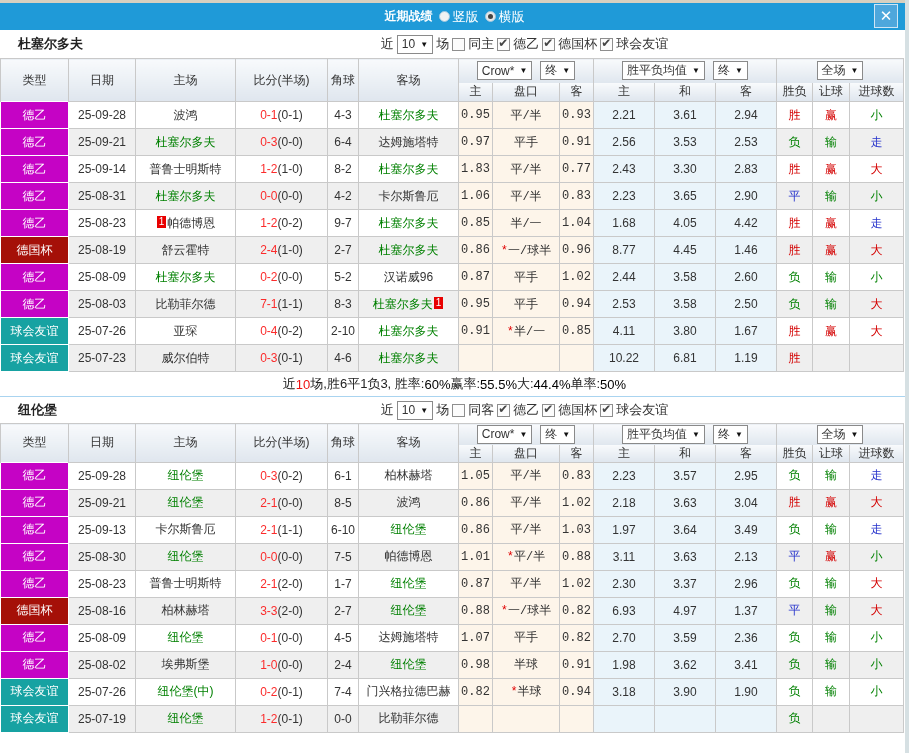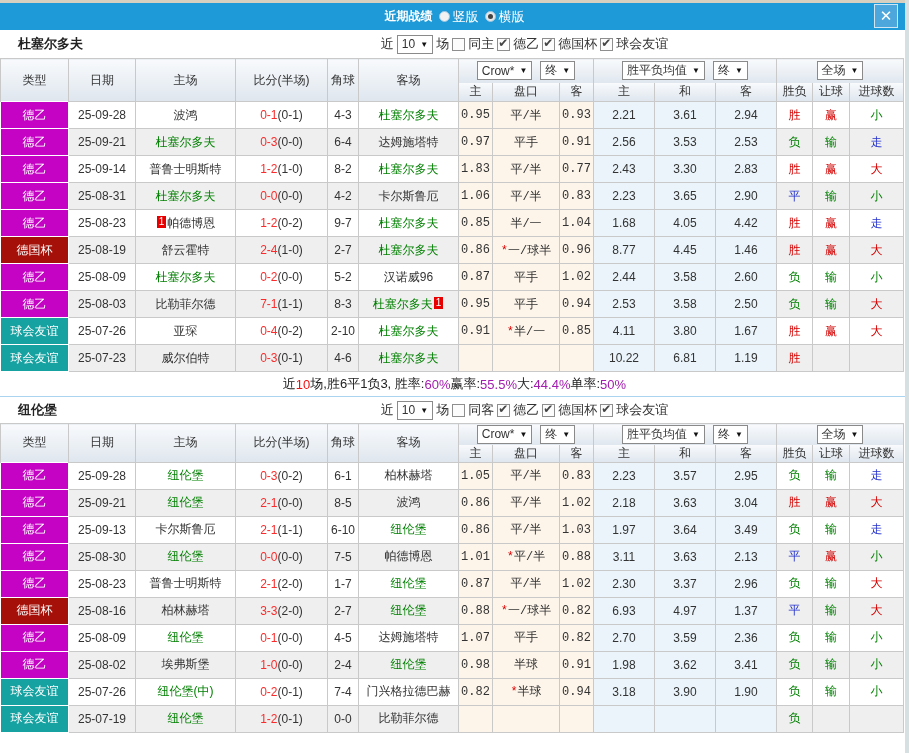--- a/index.html
+++ b/index.html
@@ -54,21 +54,21 @@
   .sc { color:#fb2b2b; }
   .half { color:#333; }
   td.odds { background:#fdf5ea !important;font-family:Liberation Mono, monospace; }
   td.mean { background:#eaf4fa !important; }
   .star { color:#e00000; }
   .red { color:#d40000; }
   .green { color:#008000; }
   .blue { color:#2633cc; }
 
   .summary { height:25px; border-bottom:1px solid #aad4f0; display:flex; align-items:center; justify-content:center; font-size:13px; color:#222; gap:0; }
-  .summary .b { color:#a21caf; }
+  .summary .b { color:#000000; }
   .summary .r { color:#ee1111; }
 </style>
 </head>
 <body>
 
 <div class="topstrip"></div>
 
 <div class="titlebar">
   <div class="titlegrp">
     <span class="dlg-title">近期战绩</span>

